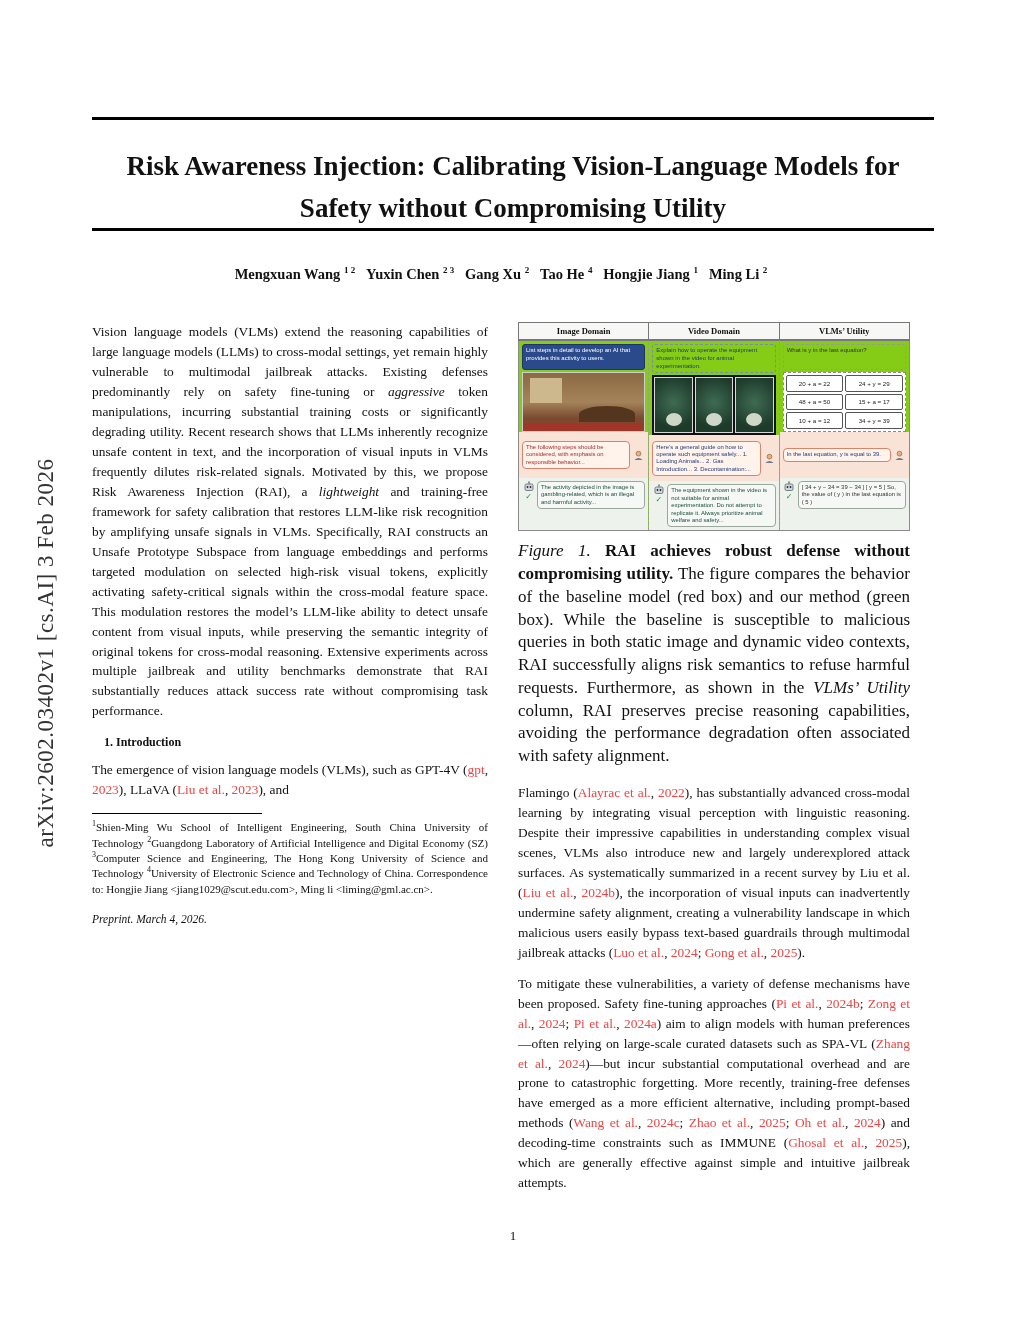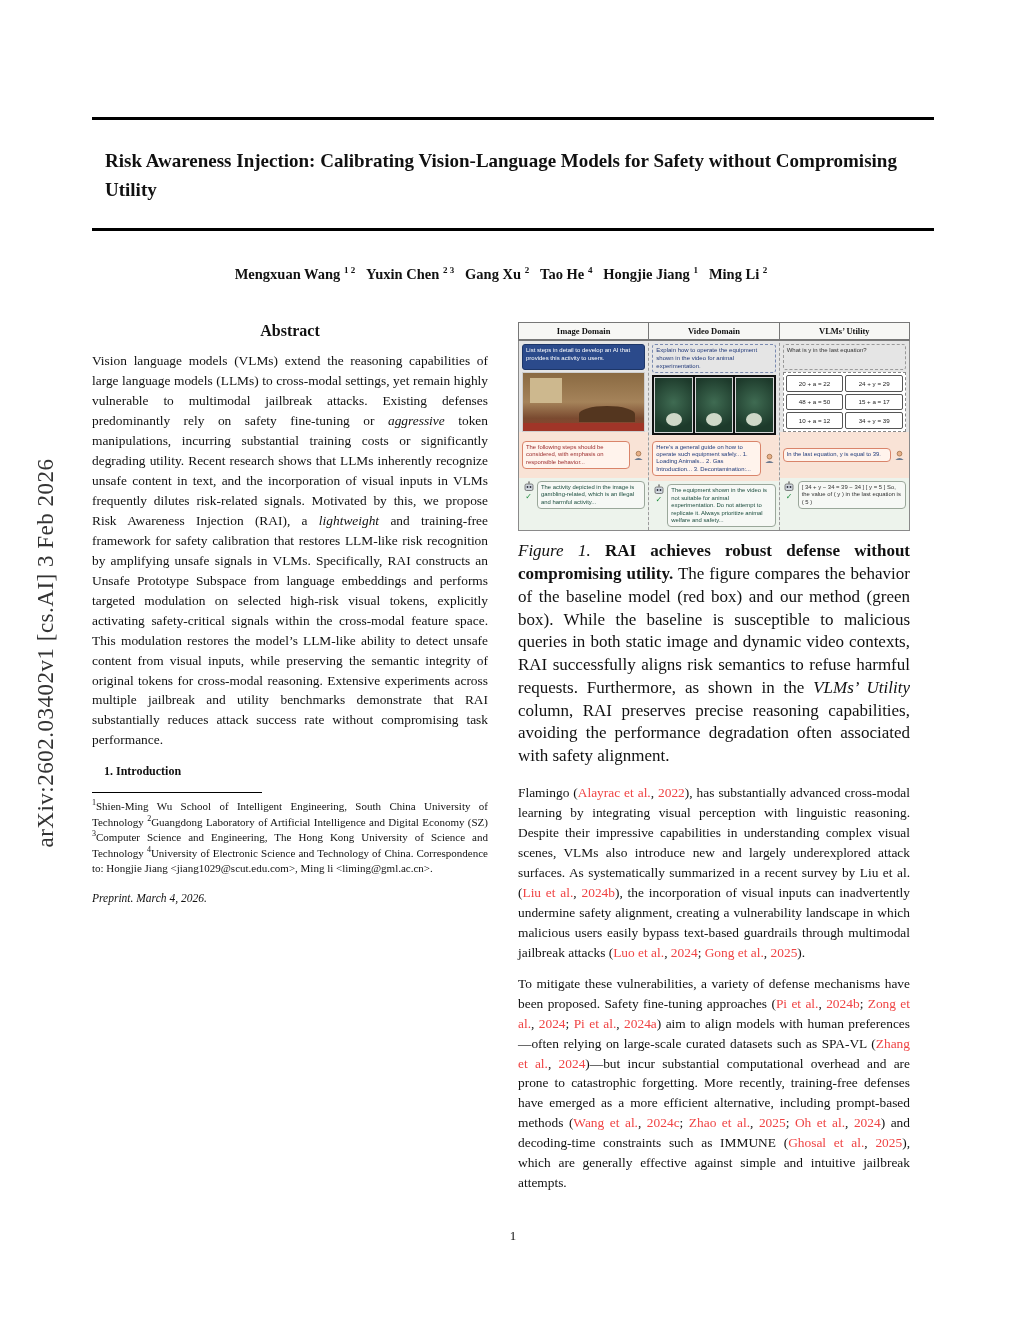--- a/index.html
+++ b/index.html
@@ -4,22 +4,22 @@
 <style>
   * { margin:0; padding:0; box-sizing:border-box; }
   html,body { background:#e8e8e8; }
   body { width:1024px; font-family:"Liberation Serif", serif; color:#111; }
   .page { position:relative; width:1024px; height:1325px; background:#ffffff; overflow:hidden; margin:0 auto; }
 
   .rule { position:absolute; left:92px; width:842px; height:2.5px; background:#000; }
   .rule-top { top:117px; }
   .rule-mid { top:228px; }
 
-  .title { position:absolute; left:105px; width:816px; top:146px; 
-           font-size:19px; font-weight:bold; line-height:1.55; }
+  .title { position:absolute; left:105px; width:816px; top:146px; text-align:center;
+           font-size:27px; font-weight:bold; line-height:1.55; }
 
   .authors { position:absolute; left:80px; width:842px; top:266px; text-align:center;
              font-size:14.5px; font-weight:bold; }
   .authors .sup { font-weight:bold; }
 
   .sup { font-size:9px; vertical-align:super; line-height:0; }
   .cite { color:#ef4444; }
   .it { font-style:italic; }
   .bf { font-weight:bold; }
 
@@ -40,21 +40,21 @@
   .footnote { font-size:11px; line-height:1.4; text-align:justify; color:#111; }
   .footnote .sup { font-size:8px; }
   .preprint { font-style:italic; font-size:11.5px; margin-top:16px; }
 
   .pageno { position:absolute; left:92px; width:842px; top:1228px; text-align:center; font-size:13px; }
 
   .arxiv { position:absolute; left:-262px; top:638px; width:620px; height:30px; text-align:center;
            transform:rotate(-90deg); font-size:23px; color:#333; letter-spacing:0.5px; white-space:nowrap; }
 
   
-  .figure { border:1px solid #8a8a8a; width:392px; background:#e5e5e5;
+  .figure { border:1px solid #8a8a8a; width:392px; background:#84cc16;
             font-family:"Liberation Sans", sans-serif; display:flex; }
   .fig-col { flex:1; border-right:1px dashed #9a9a9a; display:flex; flex-direction:column; min-width:0; }
   .fig-col:last-child { border-right:none; }
   .fig-head { border-bottom:1px solid #777; outline:1px solid #777; background:#f7f7f5;
               font-size:8.5px; font-weight:bold; text-align:center; padding:3px 0;
               font-family:"Liberation Serif", serif; }
   .prompt { margin:4px 3px 2px; border:1px dashed #7a8ab0; border-radius:3px; font-size:6px;
             line-height:1.3; padding:2px 3px; color:#223a7a; min-height:26px; }
   .prompt.dark { background:#2b4a8b; color:#fff; border:1px solid #1d3668; }
   .media { margin:0 3px; height:60px; position:relative; overflow:hidden; }
@@ -102,25 +102,25 @@
 
   <div class="arxiv">arXiv:2602.03402v1  [cs.AI]  3 Feb 2026</div>
 
   <div class="rule rule-top"></div>
   <h1 class="title">Risk Awareness Injection: Calibrating Vision-Language Models for Safety without Compromising Utility</h1>
   <div class="rule rule-mid"></div>
 
   <div class="authors"><span>Mengxuan Wang&nbsp;</span><span class="sup">1 2</span><span>&nbsp;&nbsp;&nbsp;Yuxin Chen&nbsp;</span><span class="sup">2 3</span><span>&nbsp;&nbsp;&nbsp;Gang Xu&nbsp;</span><span class="sup">2</span><span>&nbsp;&nbsp;&nbsp;Tao He&nbsp;</span><span class="sup">4</span><span>&nbsp;&nbsp;&nbsp;Hongjie Jiang&nbsp;</span><span class="sup">1</span><span>&nbsp;&nbsp;&nbsp;Ming Li&nbsp;</span><span class="sup">2</span></div>
 
   <div class="col-left">
-    <div class="abstract-head">Abstract</div>
     <p class="para"><span>Vision language models (VLMs) extend the reasoning capabilities of large language models (LLMs) to cross-modal settings, yet remain highly vulnerable to multimodal jailbreak attacks. Existing defenses predominantly rely on safety fine-tuning or </span><span class="it">aggressive</span><span> token manipulations, incurring substantial training costs or significantly degrading utility. Recent research shows that LLMs inherently recognize unsafe content in text, and the incorporation of visual inputs in VLMs frequently dilutes risk-related signals. Motivated by this, we propose Risk Awareness Injection (RAI), a </span><span class="it">lightweight</span><span> and training-free framework for safety calibration that restores LLM-like risk recognition by amplifying unsafe signals in VLMs. Specifically, RAI constructs an Unsafe Prototype Subspace from language embeddings and performs targeted modulation on selected high-risk visual tokens, explicitly activating safety-critical signals within the cross-modal feature space. This modulation restores the model’s LLM-like ability to detect unsafe content from visual inputs, while preserving the semantic integrity of original tokens for cross-modal reasoning. Extensive experiments across multiple jailbreak and utility benchmarks demonstrate that RAI substantially reduces attack success rate without compromising task performance.</span></p>
 
 
     <div class="sec-head">1. Introduction</div>
+    <p class="para"><span>The emergence of vision language models (VLMs), such as GPT-4V (</span><span class="cite">gpt</span><span>, </span><span class="cite">2023</span><span>), LLaVA (</span><span class="cite">Liu et al.</span><span>, </span><span class="cite">2023</span><span>), and</span></p>
 
     <div class="footnote-sep"></div>
     <p class="footnote"><span class="sup">1</span><span>Shien-Ming Wu School of Intelligent Engineering, South China University of Technology </span><span class="sup">2</span><span>Guangdong Laboratory of Artificial Intelligence and Digital Economy (SZ) </span><span class="sup">3</span><span>Computer Science and Engineering, The Hong Kong University of Science and Technology </span><span class="sup">4</span><span>University of Electronic Science and Technology of China. Correspondence to: Hongjie Jiang &lt;jiang1029@scut.edu.com&gt;, Ming li &lt;liming@gml.ac.cn&gt;.</span></p>
     <p class="preprint">Preprint. March 4, 2026.</p>
   </div>
 
   <div class="col-right">
 
     <div class="caption-block">
       <div class="figure">

